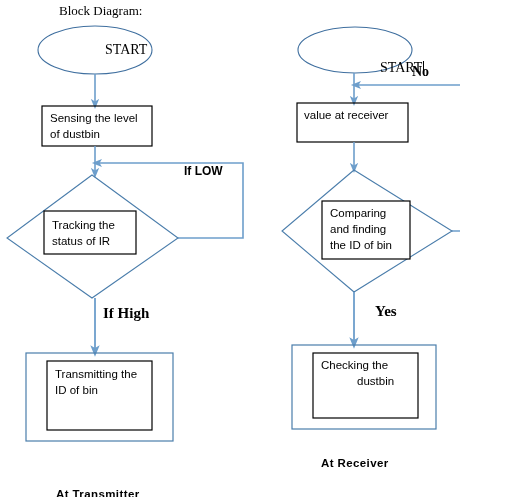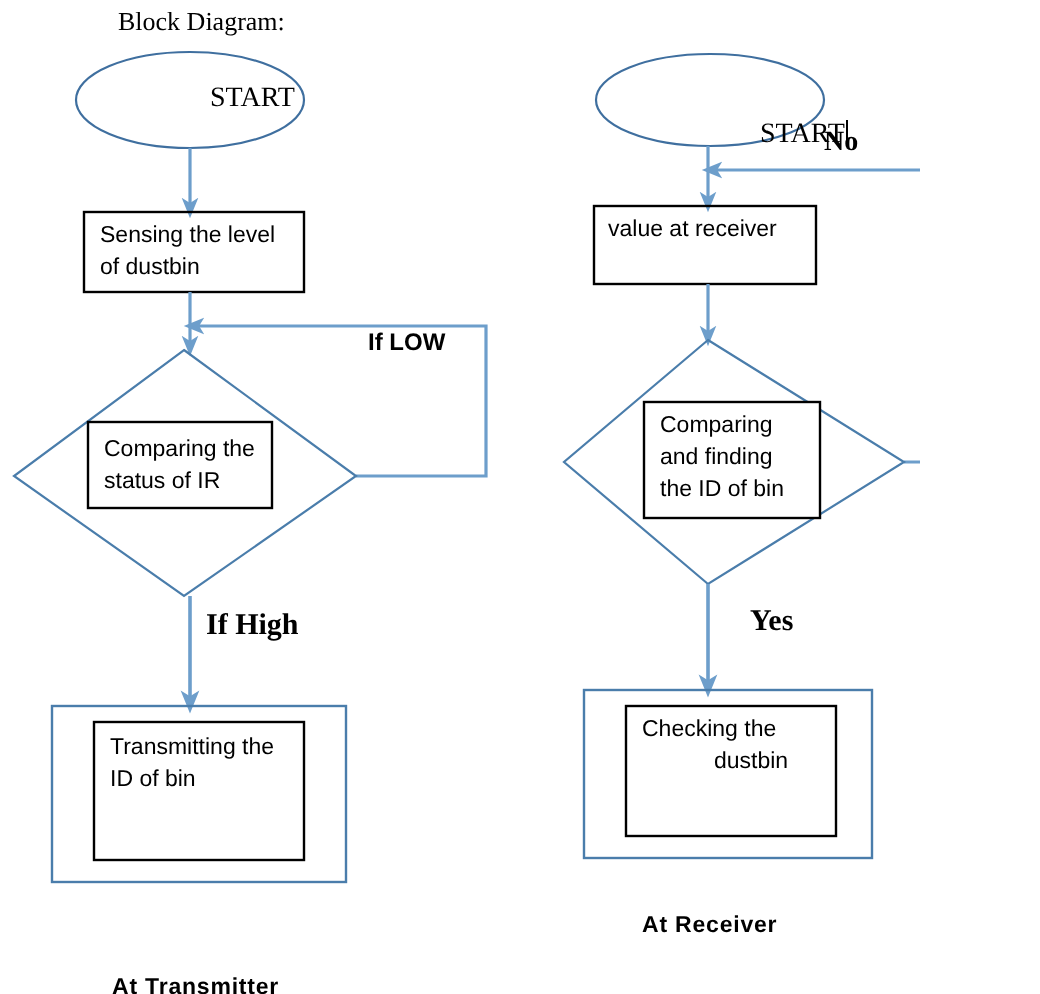--- a/index.html
+++ b/index.html
@@ -119,21 +119,21 @@
 
   <div class="txt serif title" style="left:59px; top:2px;">Block Diagram:</div>
 
   <div class="txt serif start-label" style="left:66px; top:41px;">START</div>
 
   <div class="txt sans node-label" style="left:50px; top:111px;">Sensing the level</div>
   <div class="txt sans node-label" style="left:50px; top:127px;">of dustbin</div>
 
   <div class="txt sans edge-label-sans" style="left:144px; top:164px;margin-left:40px;">If LOW</div>
 
-  <div class="txt sans node-label" style="left:52px; top:218px;">Comparing the</div>
+  <div class="txt sans node-label" style="left:52px; top:218px;">Tracking the</div>
   <div class="txt sans node-label" style="left:52px; top:234px;">status of IR</div>
 
   <div class="txt serif edge-label-serif" style="left:103px; top:304px;">If High</div>
 
   <div class="txt sans node-label" style="left:55px; top:367px;">Transmitting the</div>
   <div class="txt sans node-label" style="left:55px; top:383px;">ID of bin</div>
 
   <div class="txt sans caption" style="left:56px; top:487px;">At Transmitter</div>
 
   <div class="txt serif start-label" style="left:327px; top:41px;">

